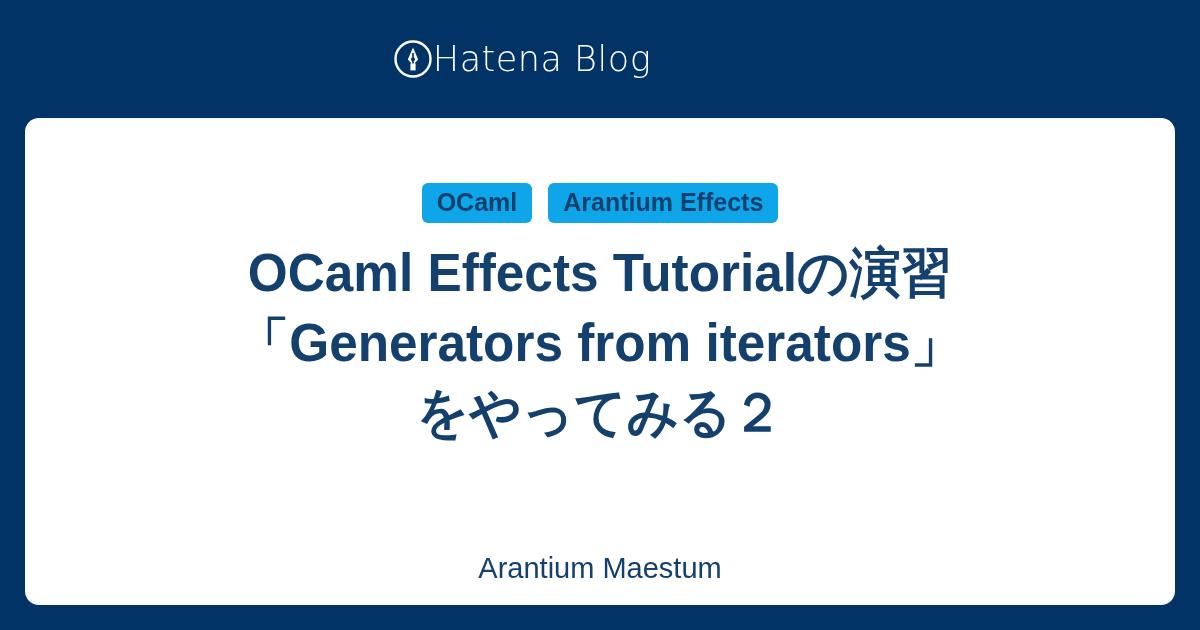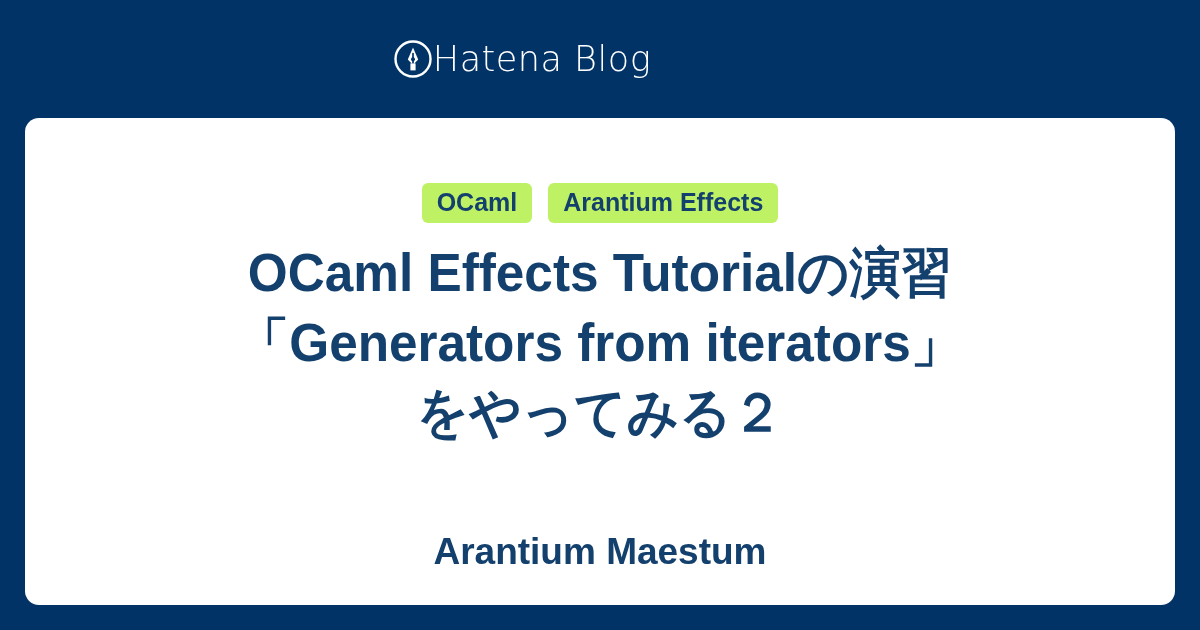--- a/index.html
+++ b/index.html
@@ -68,21 +68,21 @@
   
   .tag-row {
     display: flex;
     align-items: center;
     justify-content: center;
     gap: 16px;
     margin-top: 65px;
     height: 40px;
   }
   .tag {
-    background: #bef264;
+    background: #0ea5e9;
     color: #14406e;
     font-size: 25px;
     font-weight: bold;
     border-radius: 6px;
     padding: 4px 15px 6px 15px;
     line-height: 30px;
     height: 40px;
     box-sizing: border-box;
     display: flex;
     align-items: center;
@@ -102,25 +102,25 @@
     transform: scaleX(0.95);
     transform-origin: center top;
   }
   .entry-title .title-line {
     display: block;
     white-space: nowrap;
   }
 
   
   .blog-name {
-    margin-top: 50px;
+    margin-top: 66px;
     text-align: center;
     color: #14406e;
-    font-size: 37px;
-    font-weight: bold;
+    font-size: 29px;
+    font-weight: normal;
     line-height: 38px;
     white-space: nowrap;
   }
 </style>
 </head>
 <body>
 
 <div class="og-card">
 
   <div class="brand">

